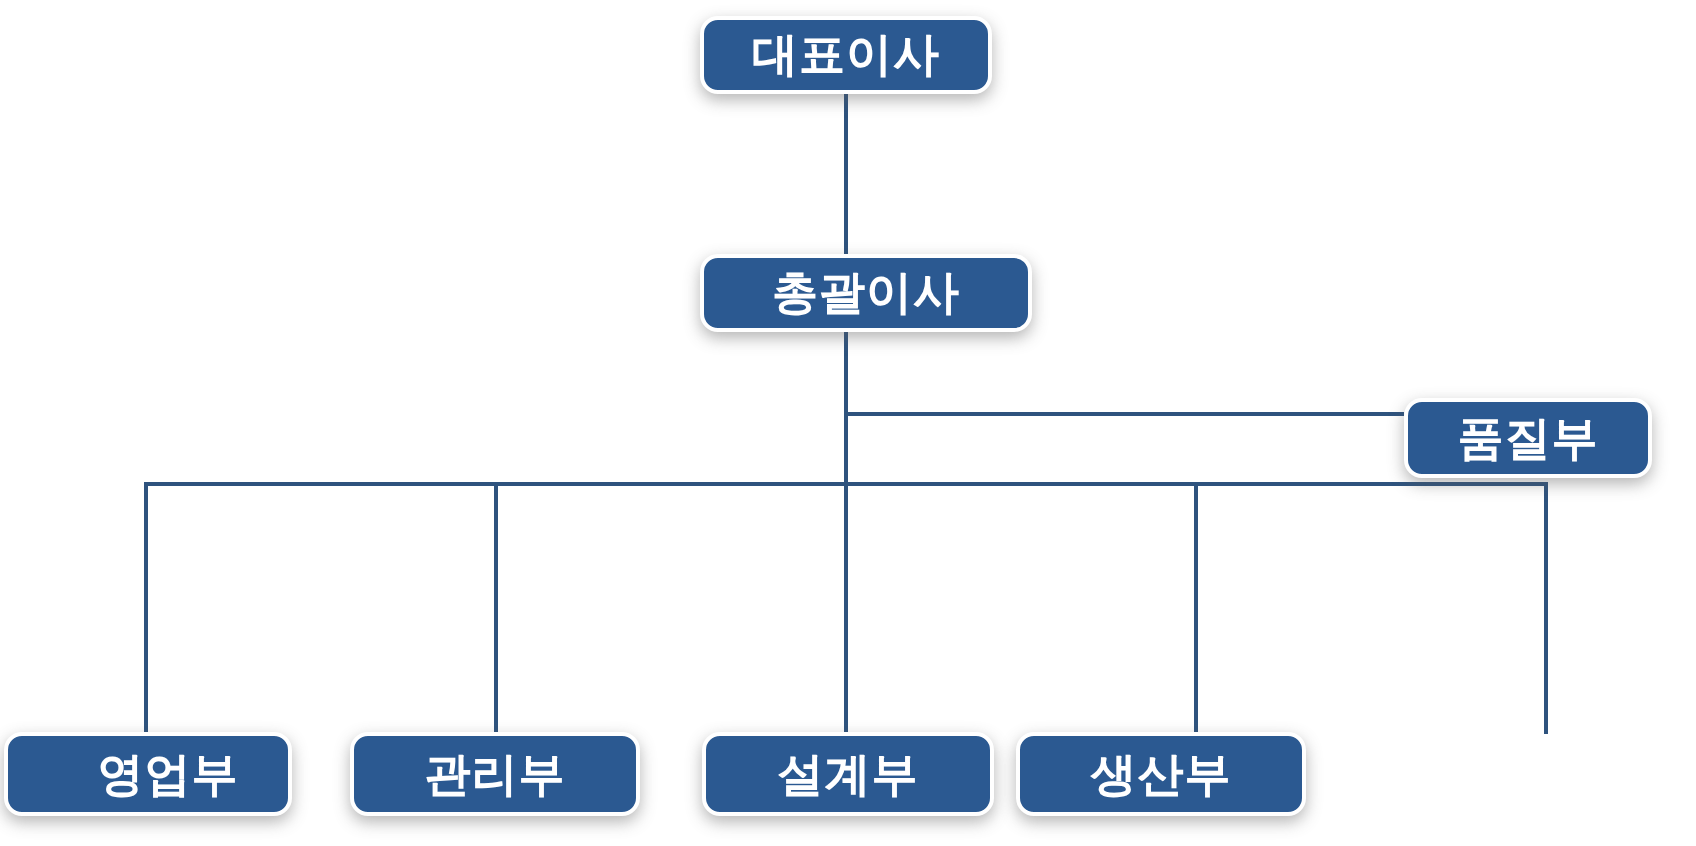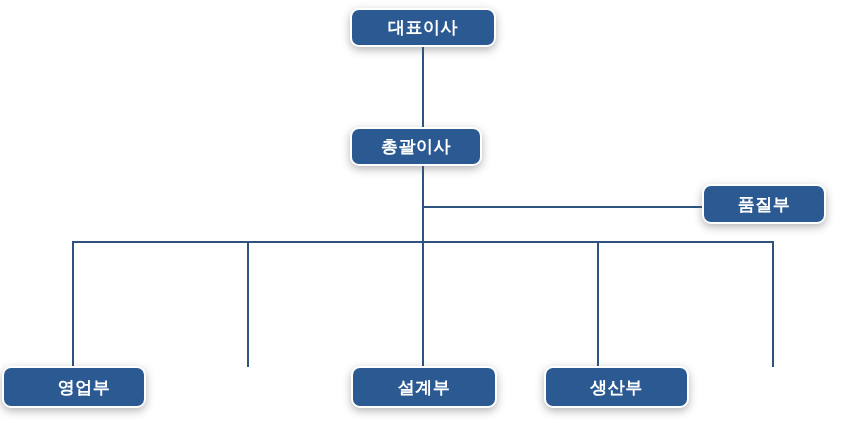--- a/index.html
+++ b/index.html
@@ -27,21 +27,21 @@
     background: var(--node-fill, #2B5991);
     border: 2px solid var(--node-border, #ffffff);
     border-radius: 9px;
     box-shadow: 0 3px 8px rgba(90, 90, 90, 0.45);
     display: flex;
     align-items: center;
     justify-content: center;
   }
   .node span {
     color: var(--node-text, #ffffff);
-    font-size: 17px;
+    font-size: 23px;
     font-weight: bold;
     letter-spacing: 0.5px;
     white-space: nowrap;
   }
 </style>
 </head>
 <body>
 
 <div class="canvas">
 
@@ -51,35 +51,38 @@
   <div class="line h" style="left:72px;  top:241px; width:702px;"></div>
   <div class="line v" style="left:72px;  top:241px; height:126px;"></div>
   <div class="line v" style="left:247px; top:241px; height:126px;"></div>
   <div class="line v" style="left:597px; top:241px; height:126px;"></div>
   <div class="line v" style="left:772px; top:241px; height:126px;"></div>
 
   <div class="node" style="left:350px; top:8px;   width:146px; height:39px;">
     <span>대표이사</span>
   </div>
 
-  <div class="node" style="left:350px; top:127px; width:132px; height:39px;">
+  <div class="node" style="left:350px; top:127px; width:166px; height:39px;">
     <span>총괄이사</span>
   </div>
 
-  <div class="node" style="left:702px; top:184px; width:124px; height:40px;align-items:center;">
+  <div class="node" style="left:702px; top:199px; width:124px; height:40px;align-items:center;">
     <span>품질부</span>
   </div>
 
   <div class="node" style="left:2px;   top:366px; width:144px; height:42px;padding-left:20px;">
     <span>영업부</span>
   </div>
 
+  <div class="node" style="left:175px; top:366px; width:145px; height:42px;">
+    <span>관리부</span>
+  </div>
 
   <div class="node" style="left:351px; top:366px; width:146px; height:42px;">
     <span>설계부</span>
   </div>
 
-  <div class="node" style="left:544px; top:366px; width:145px; height:42px;">
+  <div class="node" style="left:508px; top:366px; width:145px; height:42px;">
     <span>생산부</span>
   </div>
 
 
 </div>
 
 </body></html>

